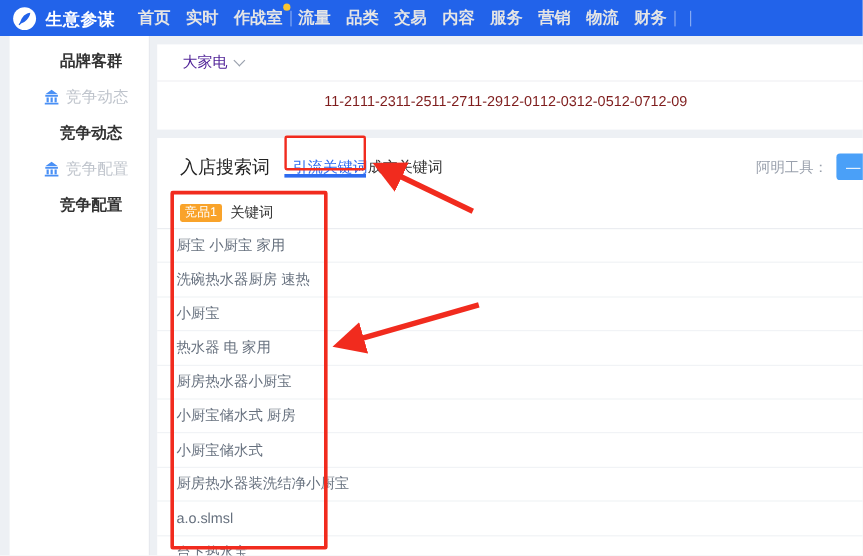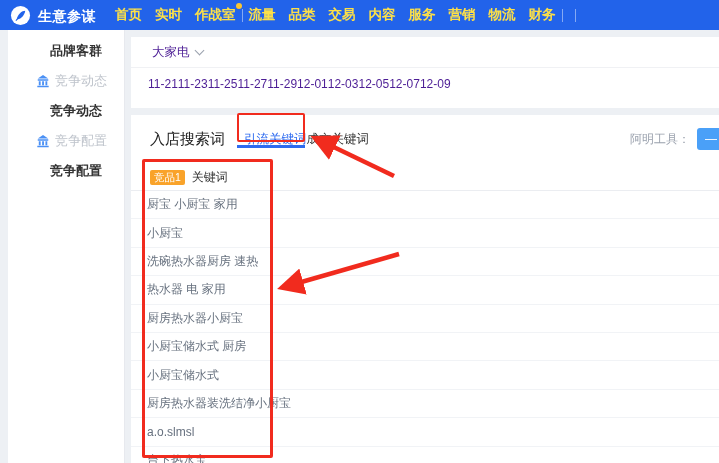--- a/index.html
+++ b/index.html
@@ -11,21 +11,21 @@
   body{position:relative;overflow:hidden;background:#edf0f4;
        font-family:"Liberation Sans","DejaVu Sans",sans-serif;color:#333}
 
   
   .topnav{position:absolute;left:0;top:0;width:719px;height:30px;background:var(--nav-bg);
           display:flex;align-items:center;color:#fff;z-index:5}
   .brand{display:flex;align-items:flex-end;gap:7px;padding-left:10px;width:115px;flex:0 0 auto;cursor:pointer}
   .brand-name{font-size:14px;font-weight:700;letter-spacing:.5px;white-space:nowrap}
   .nav-group{display:flex;align-items:center;gap:13px;height:30px}
   .nav-item{position:relative;display:flex;align-items:center;height:30px;font-size:13.5px;
-            font-weight:700;color:#fde047;text-decoration:none;white-space:nowrap;cursor:pointer}
+            font-weight:700;color:#e5e5e5;text-decoration:none;white-space:nowrap;cursor:pointer}
   .nav-item .dot{display:none;position:absolute;top:3px;right:-6px;width:6px;height:6px;
                  border-radius:50%;background:var(--nav-active)}
   .nav-item.dotted .dot{display:block}
   .nav-item.active{color:var(--nav-active)}
   .nav-item.active::after{content:"";position:absolute;left:-12px;right:-12px;bottom:0;height:3px;
                           background:var(--nav-active)}
   .nav-divider{width:1px;height:13px;background:rgba(255,255,255,.45);margin:0 6px;flex:0 0 auto}
 
   
   .sidebar{position:absolute;left:8px;top:30px;width:117px;height:433px;background:#fff;
@@ -36,21 +36,21 @@
   .side-item .bicon{display:none;width:14px;height:14px;margin-right:5px;margin-left:-14px}
   .side-item.has-icon .bicon{display:inline-flex}
 
   
   .card{position:absolute;background:#fff}
   .card-trend{left:131px;top:37px;width:588px;height:71px}
   .cat-row{height:31px;display:flex;align-items:center;padding-left:21px;font-size:12.5px;
            color:#4c1d95;cursor:pointer;border-bottom:1px solid #f0f1f4}
   .chev{width:7px;height:7px;border-right:1.5px solid #9aa1ad;border-bottom:1.5px solid #9aa1ad;
         transform:rotate(45deg);margin-left:6px;margin-top:-4px}
-  .dates{display:flex;justify-content:flex-start;padding:9px 24px 0 17px;font-size:12px;color:#4c1d95}
+  .dates{display:flex;justify-content:center;padding:9px 24px 0 17px;font-size:12px;color:#7f1d1d}
 
   .card-keywords{left:131px;top:115px;width:588px;height:348px}
   .sec-head{display:flex;align-items:center;padding:13px 0 0 19px;position:relative}
   .sec-title{font-size:15px;font-weight:400;color:#222}
   .tabs{display:flex;margin-left:19px;font-size:12.5px}
   .tab{color:#333;cursor:pointer;text-decoration:none}
   .tab.active{color:var(--tab-active)}
   .tab-underline{position:absolute;left:106px;top:30px;width:68px;height:3px;background:var(--tab-active)}
   .tool{margin-left:auto;display:flex;align-items:center;font-size:12px;color:#9aa1ad}
   .tool-btn{width:46px;height:22px;background:var(--tool-button-blue);border-radius:3px;
@@ -237,25 +237,25 @@
       <span class="badge">竞品1</span>
       <span class="th-label">关键词</span>
     </div>
     <div class="rows">
 
         <div class="krow">
           <span class="ktext">厨宝 小厨宝 家用</span>
         </div>
 
         <div class="krow">
+          <span class="ktext">洗碗热水器厨房 速热</span>
+        </div>
+
+        <div class="krow">
           <span class="ktext">小厨宝</span>
-        </div>
-
-        <div class="krow">
-          <span class="ktext">洗碗热水器厨房 速热</span>
         </div>
 
         <div class="krow">
           <span class="ktext">热水器 电 家用</span>
         </div>
 
         <div class="krow">
           <span class="ktext">厨房热水器小厨宝</span>
         </div>
 

